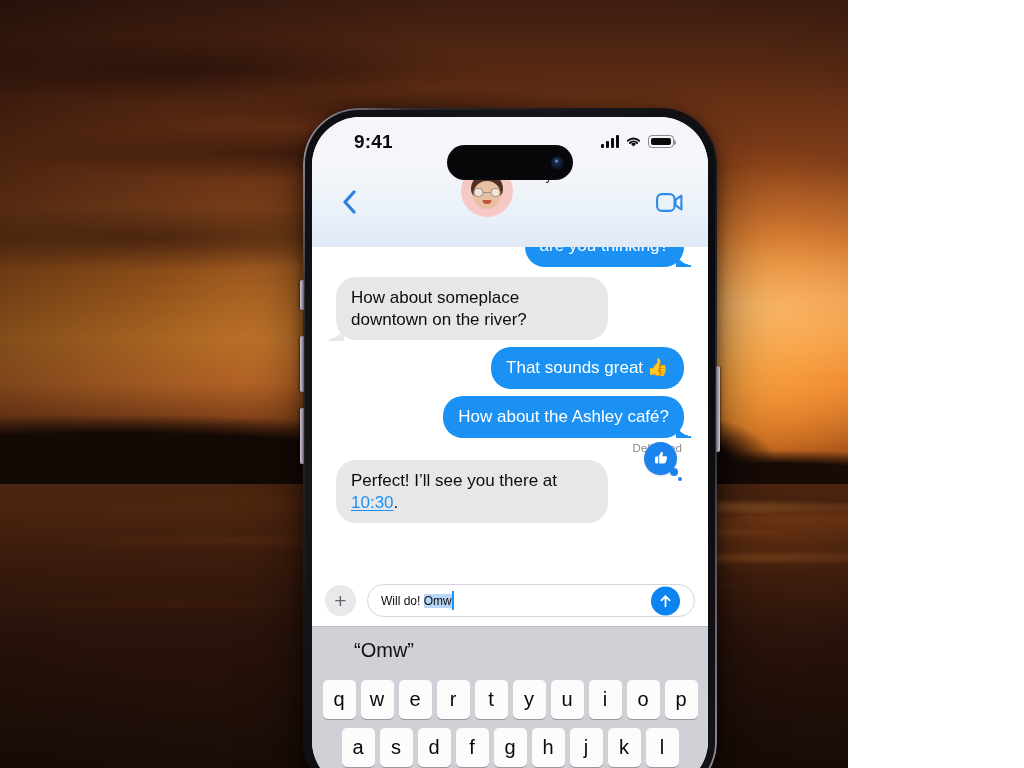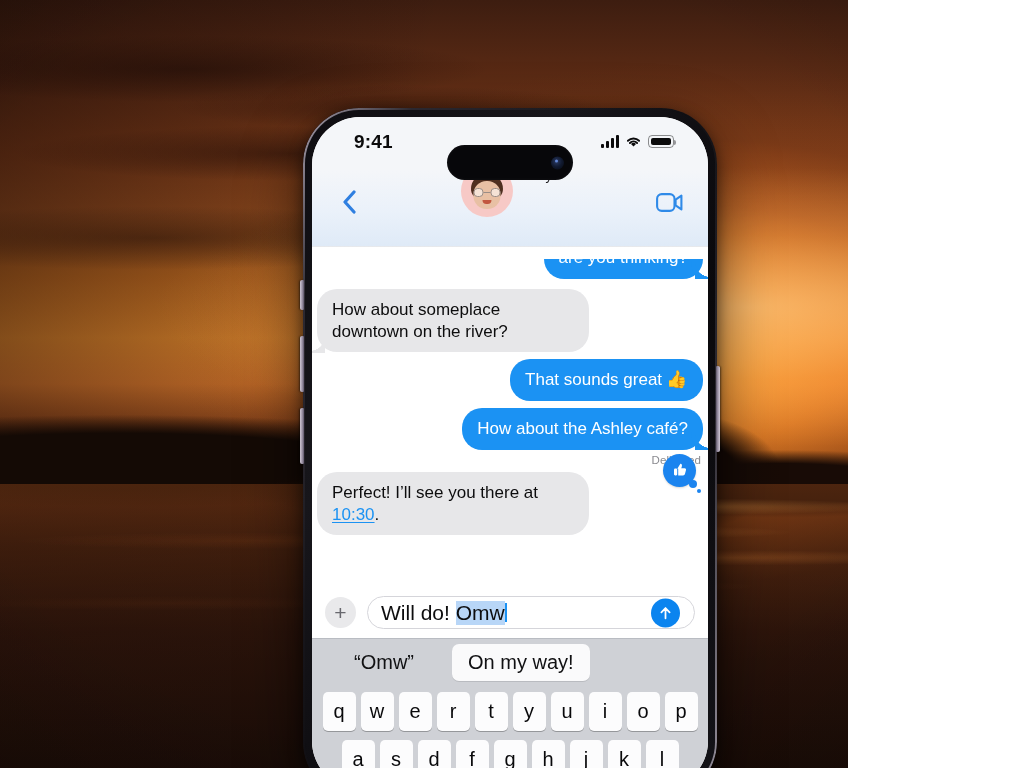--- a/index.html
+++ b/index.html
@@ -265,23 +265,22 @@
     width: 34px; height: 34px;
     display:flex; align-items:center; justify-content:center;
     cursor: pointer;
   }
 
   
   #thread {
     position: relative;
     height: 327px;
     background: #ffffff;
-    padding: 0 5px;
+    padding: 0 24px;
     overflow: hidden;
-    margin-top: 12px;
   }
   .row { display:flex; margin-bottom: 7px; position: relative; }
   .row.out { justify-content: flex-end; }
   .row.in  { justify-content: flex-start; }
 
   .bubble {
     max-width: 272px;
     padding: 10px 15px;
     border-radius: 20px;
     font-size: 17px;
@@ -378,21 +377,21 @@
   }
   #textfield {
     flex: 1 1 auto;
     height: 33px;
     border: 1px solid #d5d5da;
     border-radius: 17px;
     display: flex; align-items: center;
     padding: 0 40px 0 13px;
     position: relative;
     background: #fff;
-    font-size: 21px; color: #0d0d0e;
+    font-size: 12px; color: #0d0d0e;
     overflow: hidden;
     cursor: text;
   }
   #tf-plain { white-space: pre; }
   #tf-sel {
     background: #b8d6f7;
     color: #0d0d0e;
     white-space: pre;
   }
   #tf-caret {
@@ -585,21 +584,20 @@
               <svg width="17" height="17" viewBox="0 0 24 24">
                 <path d="M12 19.5 L12 5.5 M12 5.2 L6.2 11.2 M12 5.2 L17.8 11.2" stroke="#ffffff" stroke-width="2.5" fill="none" stroke-linecap="round" stroke-linejoin="round"></path>
               </svg>
             </div>
           </div>
         </div>
       </div>
 
       <div id="predictbar">
         <div class="predict">“Omw”</div>
-        <div class="predict chip">On my way!</div>
       </div>
 
       <div id="keyboard">
         <div class="krow" id="krow-1">
             <div class="key">q</div>
             <div class="key">w</div>
             <div class="key">e</div>
             <div class="key">r</div>
             <div class="key">t</div>
             <div class="key">y</div>

